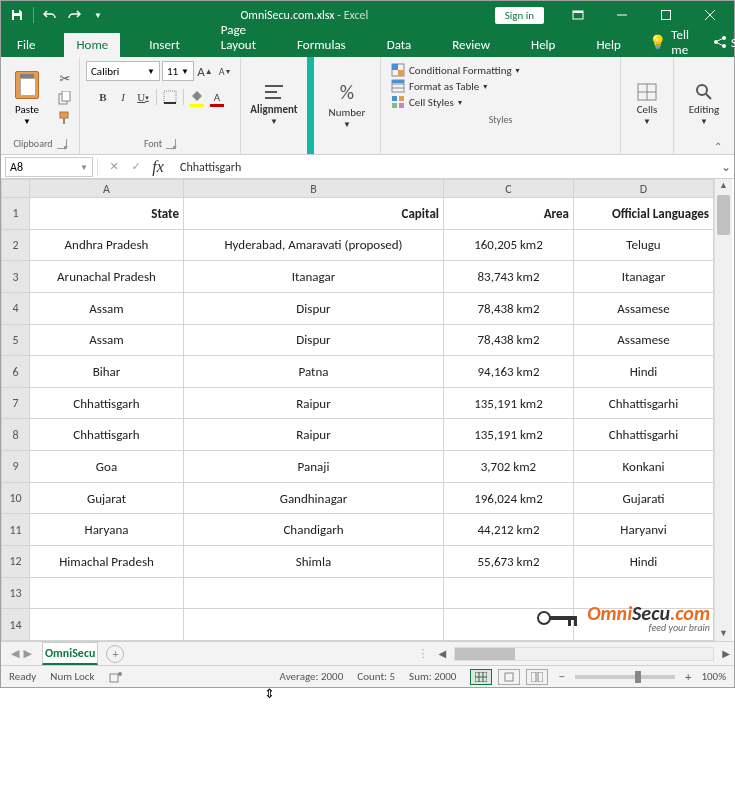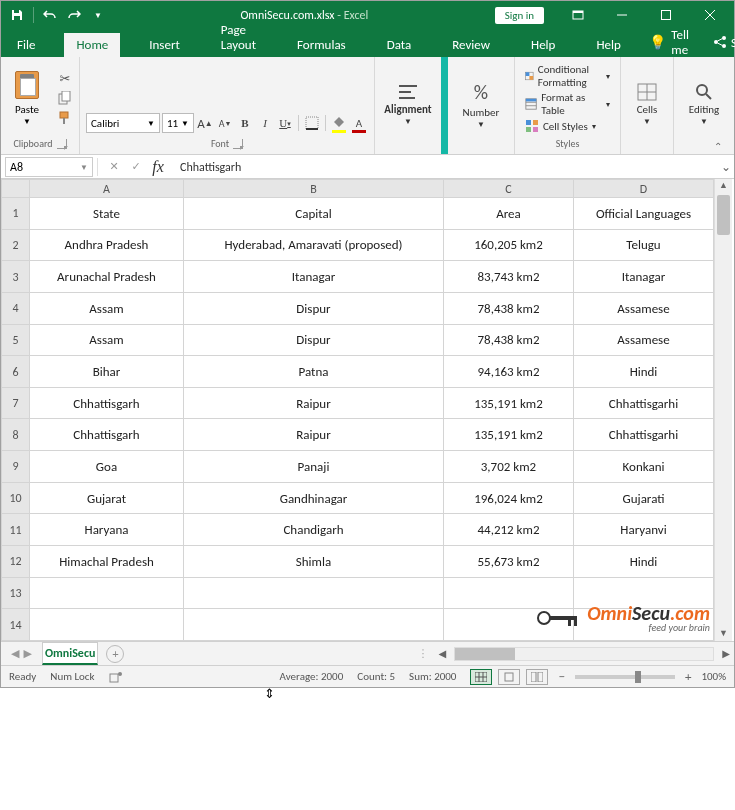--- a/index.html
+++ b/index.html
@@ -79,21 +79,21 @@
 .sheet { border-collapse: collapse; font-size: 13px; }
 .sheet th, .sheet td { border: 1px solid #d4d4d4; }
 .corner { width: 28px; height: 18px; background: #e6e6e6; border: 1px solid #ccc; }
 .colhdr { background: #e6e6e6; color: #555; height: 18px; text-align: center; font-weight: normal; font-size: 12px; }
 .rowhdr { background: #e6e6e6; color: #555; width: 24px; text-align: center; font-weight: normal; font-size: 12px; }
 .sheet thead th:nth-child(2) { width: 154px; }
 .sheet thead th:nth-child(3) { width: 260px; }
 .sheet thead th:nth-child(4) { width: 130px; }
 .sheet thead th:nth-child(5) { width: 140px; }
 .sheet td { height: 24px; text-align: center; padding: 0 4px; color: #222; }
-.sheet tr.header-row td { font-weight: normal; }
+.sheet tr.header-row td { font-weight: bold; text-align: right; }
 .vscroll { width: 18px; background: #f0f0f0; border-left: 1px solid #ddd; position: relative; }
 .vscroll-thumb { position: absolute; top: 16px; left: 2px; right: 2px; height: 40px; background: #c0c0c0; border-radius: 2px; cursor: pointer; }
 .vscroll-arrow { position: absolute; left: 0; right: 0; height: 14px; text-align: center; font-size: 9px; color: #666; cursor: pointer; }
 
 
 .watermark { position: absolute; right: 24px; bottom: 8px; display: flex; align-items: center; gap: 6px; pointer-events: none; }
 .wm-key { position: relative; width: 44px; height: 20px; }
 .wm-key-ring { position: absolute; left: 0; top: 3px; width: 14px; height: 14px; border: 2px solid #333; border-radius: 50%; }
 .wm-key-shaft { position: absolute; left: 12px; top: 8px; width: 28px; height: 4px; background: #333; }
 .wm-key-bit1 { position: absolute; right: 4px; top: 12px; width: 3px; height: 6px; background: #333; }
@@ -238,21 +238,21 @@
           </div>
         </div>
       </div>
       <div class="rg-label">
           <span>Clipboard</span>
           <span class="dialog-launcher"></span>
         </div>
     </div>
 
     <div class="rg font-group">
-      <div class="rg-body" style="flex-direction:row;align-items:flex-end;">
+      <div class="rg-body" style="flex-direction:column;align-items:center;">
         <div class="font-row">
           <div class="font-sel font-name">
               <span>Calibri</span>
               <span style="font-size:8px;margin-left:auto;">▼</span>
             </div>
           <div class="font-sel font-size">
               <span>11</span>
               <span style="font-size:8px;margin-left:auto;">▼</span>
             </div>
           <div class="font-mini" style="font-size:13px;">A<sup style="font-size:8px;">▲</sup></div>

